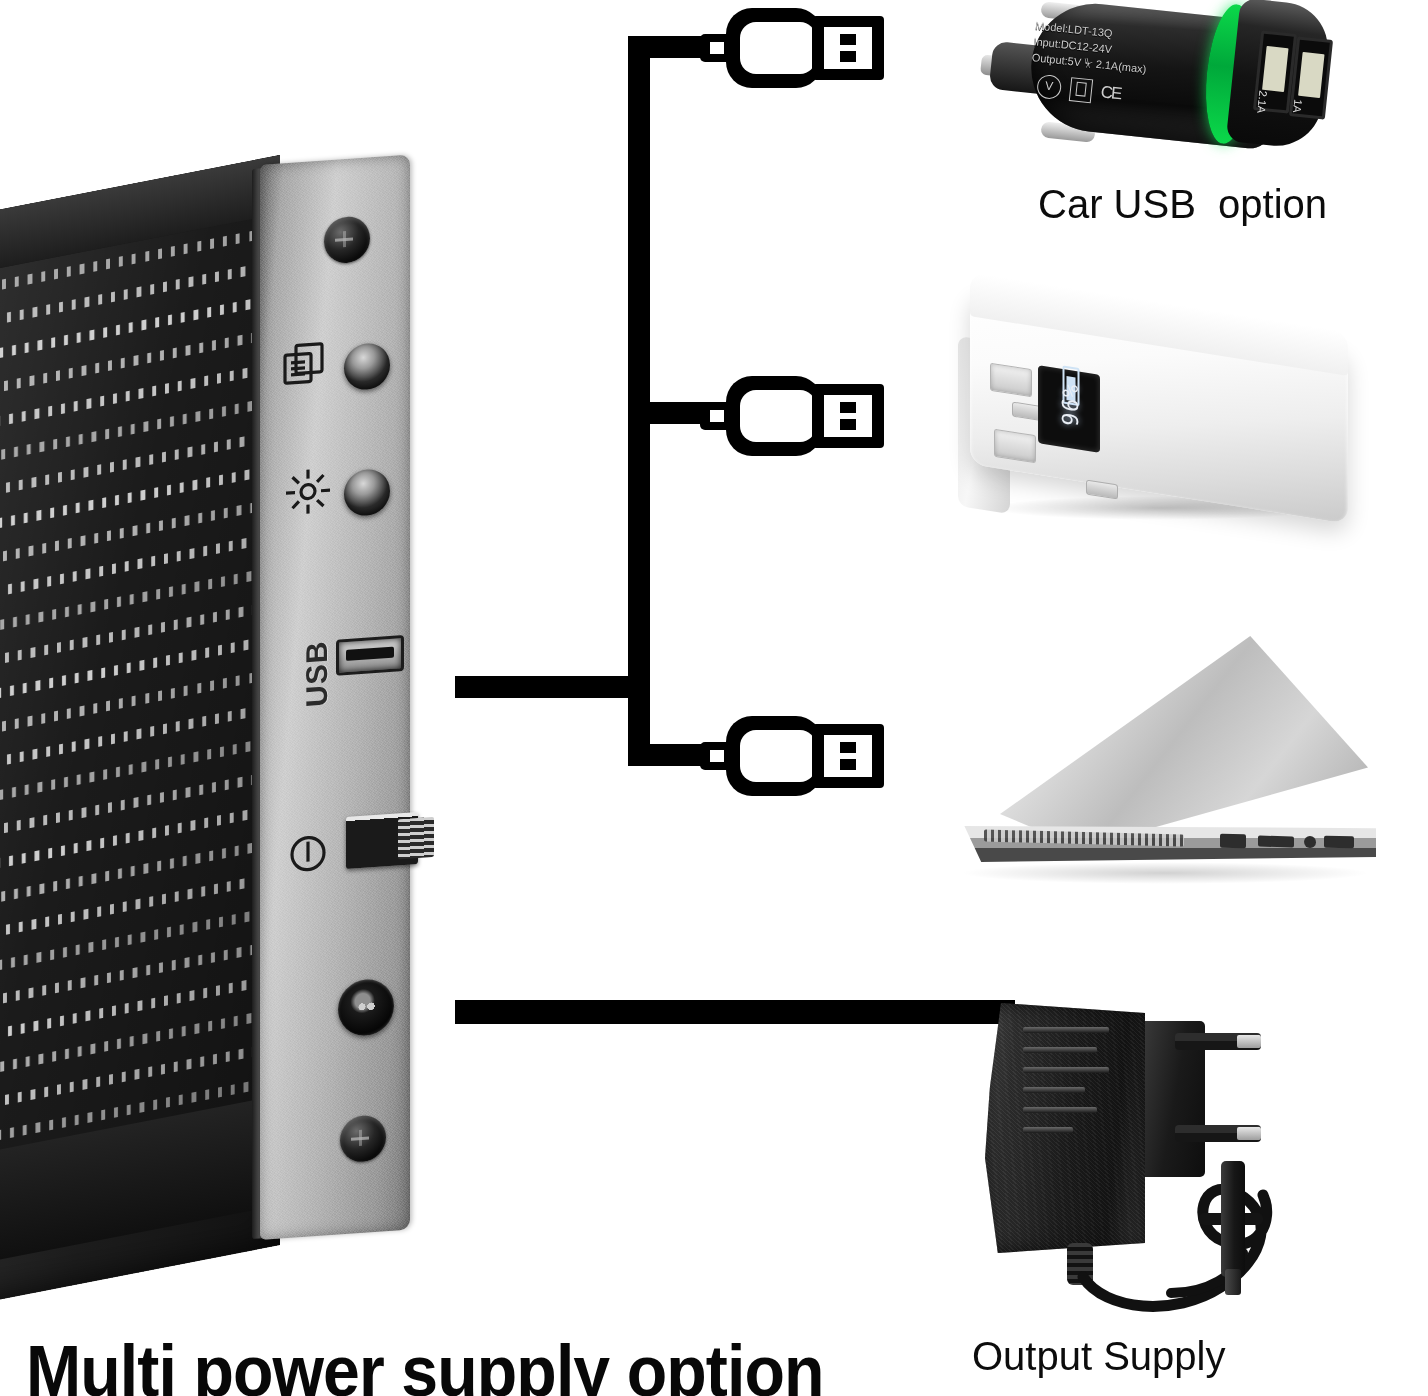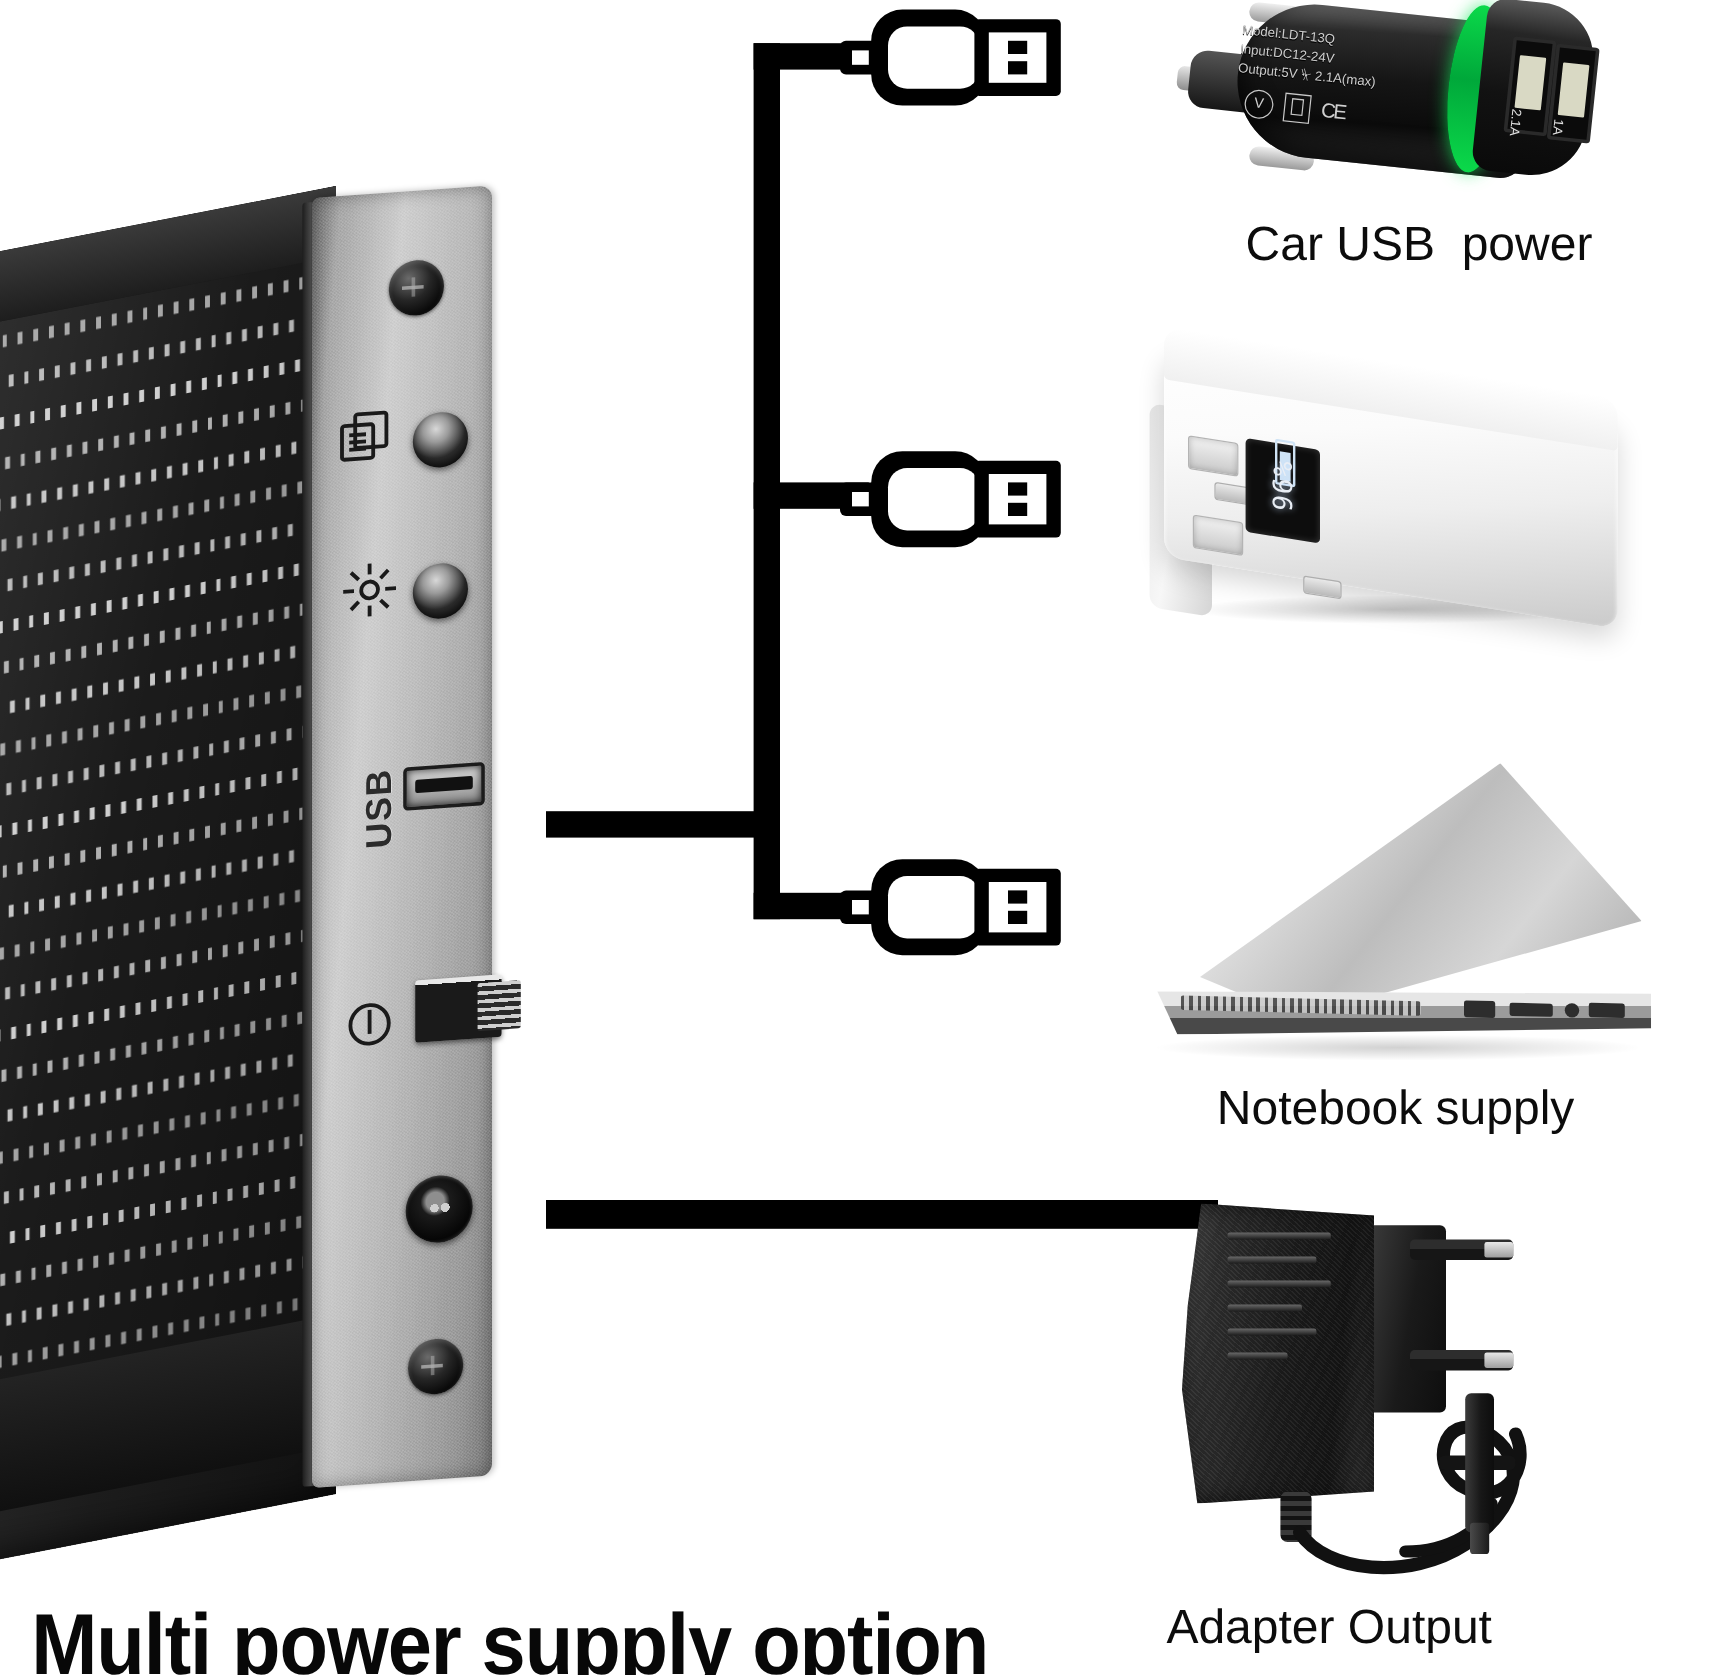--- a/index.html
+++ b/index.html
@@ -373,21 +373,21 @@
     <div class="cc-port" style="left:282px;top:32px;">
         <i></i>
       </div>
     <div class="cc-port" style="left:318px;top:38px;">
         <i></i>
       </div>
     <span class="cc-amp" style="left:276px;top:96px;">2.1A</span>
     <span class="cc-amp" style="left:316px;top:100px;">1A</span>
   </div>
 
-  <span class="caption" style="left:1038px;top:182px;font-size:40px;">Car USB  power</span>
+  <span class="caption" style="left:1038px;top:182px;font-size:40px;">Car USB  option</span>
 
   <div class="prod" id="power-bank">
     <div class="pb-shadow"></div>
     <div class="pb-left"></div>
     <div class="pb-body"></div>
     <div class="pb-top"></div>
 
     <div class="pb-usb" style="left:40px;top:66px;"></div>
     <div class="pb-usb" style="left:44px;top:132px;"></div>
     <div class="pb-micro" style="left:62px;top:104px;"></div>
@@ -406,21 +406,20 @@
     <div class="nb-shadow"></div>
     <div class="nb-lid"></div>
     <div class="nb-base"></div>
     <div class="nb-vent"></div>
     <div class="nb-port" style="left:300px;top:204px;width:26px;height:14px;"></div>
     <div class="nb-port" style="left:338px;top:206px;width:36px;height:11px;"></div>
     <div class="nb-port" style="left:384px;top:206px;width:12px;height:12px;border-radius:50%;"></div>
     <div class="nb-port" style="left:404px;top:206px;width:30px;height:12px;"></div>
   </div>
 
-  <span class="caption" style="left:1014px;top:902px;font-size:40px;">Notebook supply</span>
 
   <div class="prod" id="adapter">
     <div class="ad-neck"></div>
     <div class="ad-pin" style="left:200px;top:58px;">
         <i></i>
       </div>
     <div class="ad-pin" style="left:200px;top:150px;">
         <i></i>
       </div>
     <div class="ad-body"></div>
@@ -435,17 +434,17 @@
     <div class="ad-strain"></div>
     <svg style="position:absolute;left:0;top:0;width:420px;height:350px;overflow:visible;" viewBox="0 0 420 350">
       <path d="M108 302 C130 336 200 342 246 312 C292 282 300 238 262 218
                C226 200 214 252 248 266 C282 280 300 246 288 220" stroke="#111" stroke-width="11" fill="none" stroke-linecap="round"></path>
       <path d="M196 318 C232 318 262 300 268 278" stroke="#111" stroke-width="10" fill="none" stroke-linecap="round"></path>
       <rect x="224" y="238" width="64" height="12" rx="5" fill="#141414"></rect>
     </svg>
     <div class="ad-plug"></div>
   </div>
 
-  <span class="caption" style="left:972px;top:1334px;font-size:40px;">Adapter Output</span>
+  <span class="caption" style="left:972px;top:1334px;font-size:40px;">Output Supply</span>
 
   <h1 id="title">Multi power supply option</h1>
 
 </div>
 
 </body></html>

